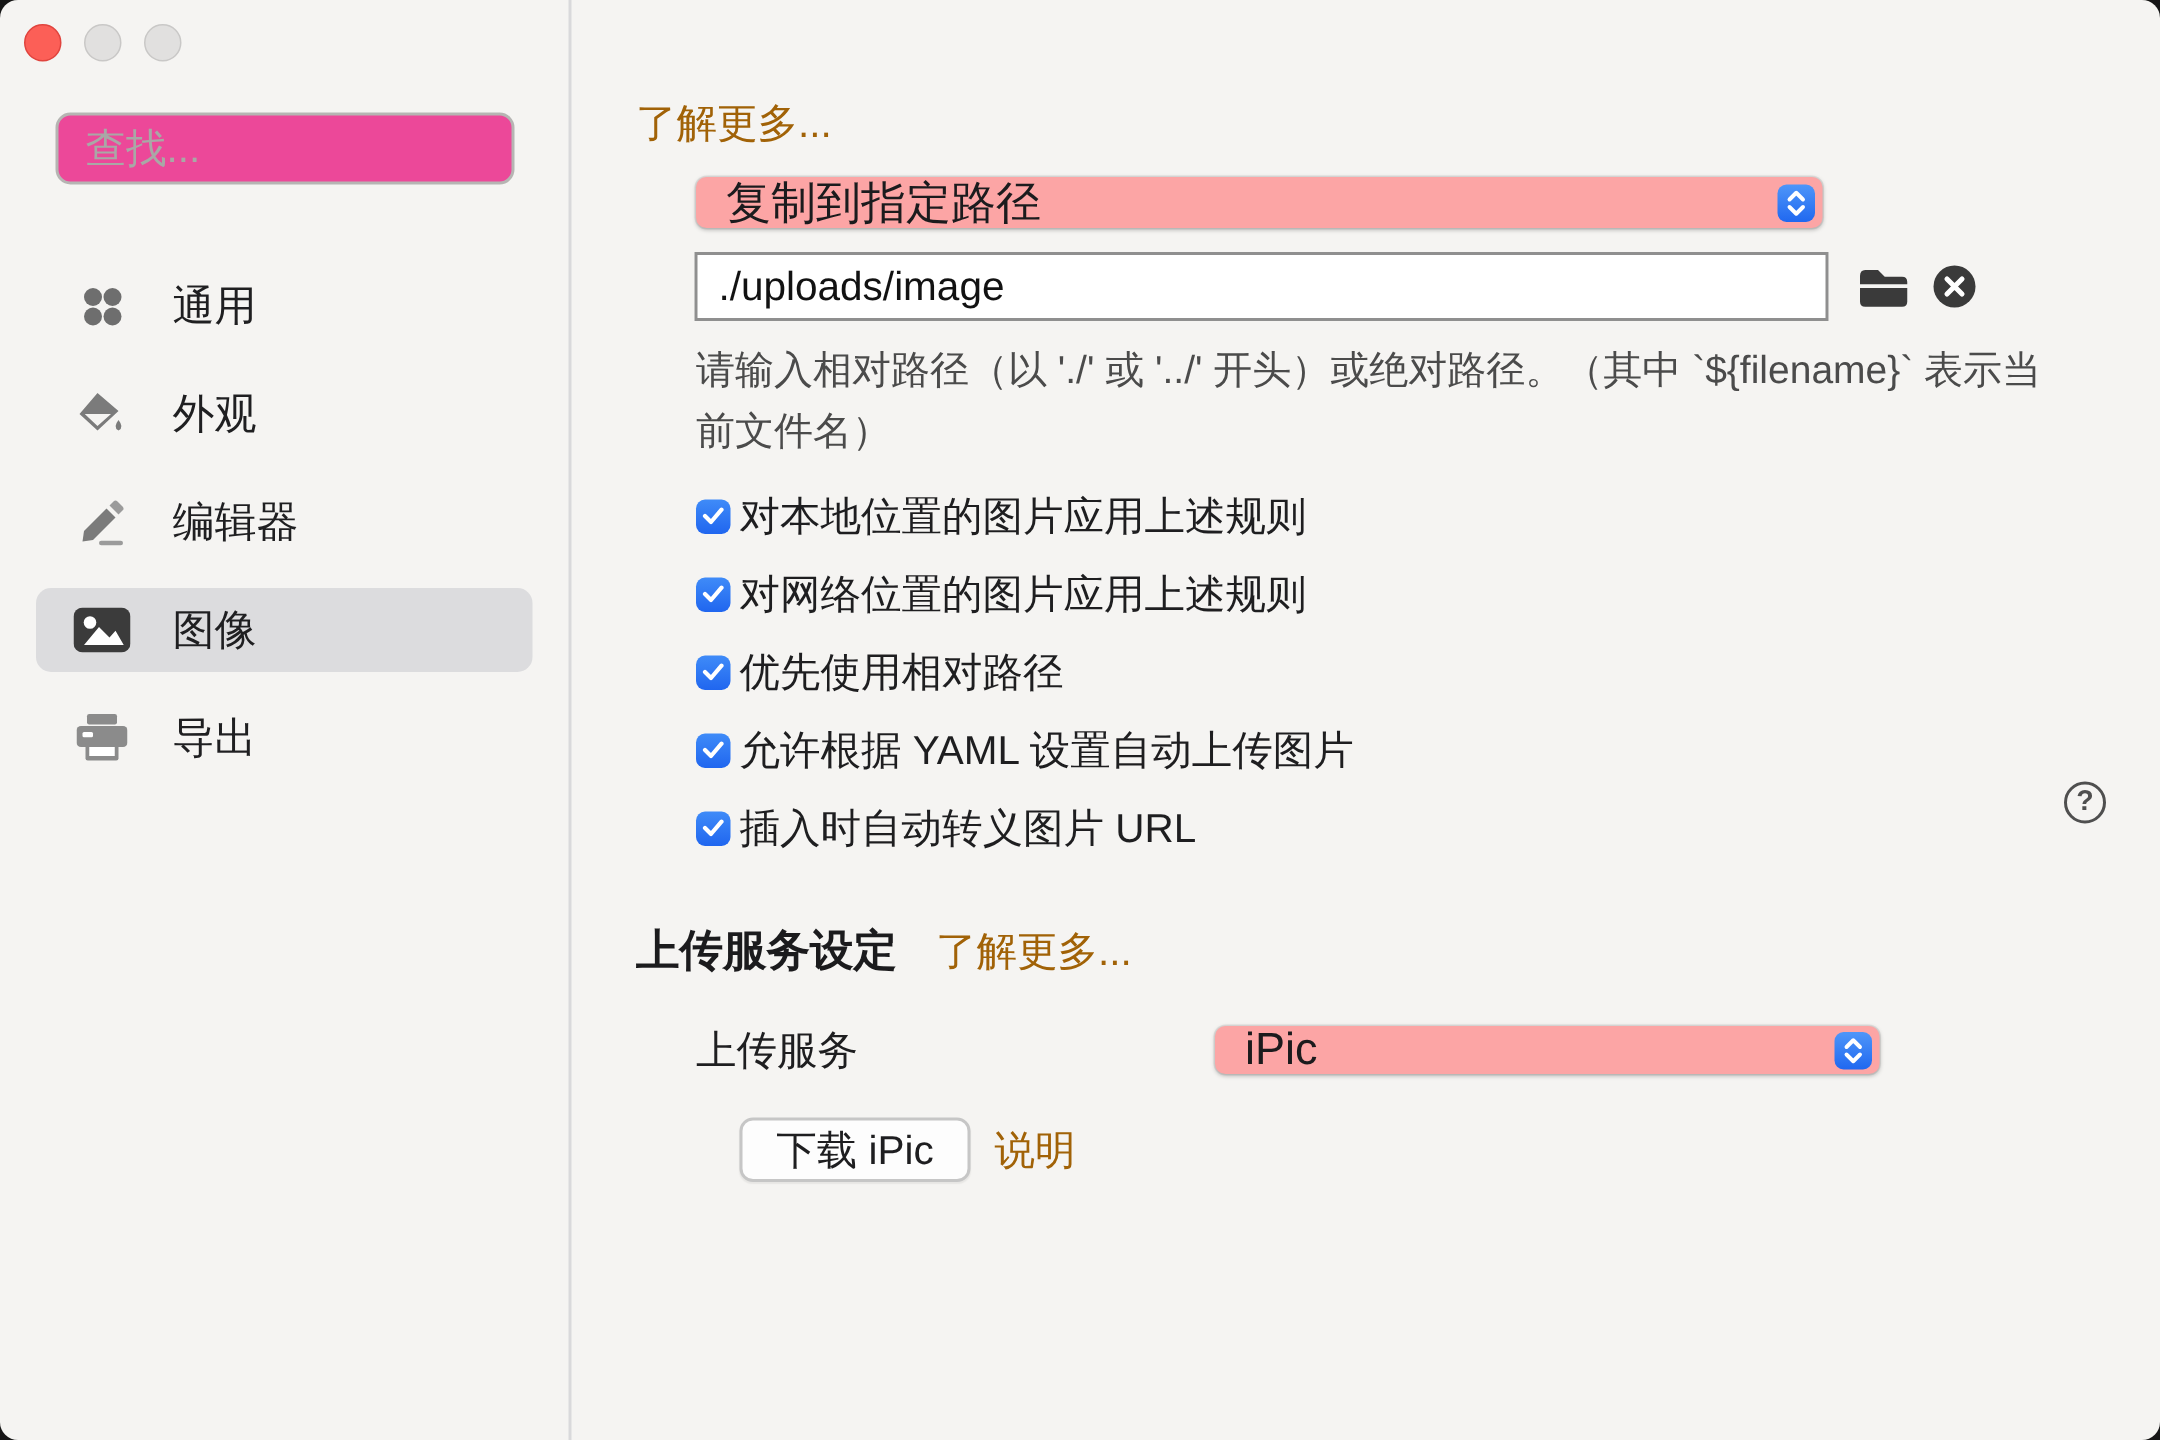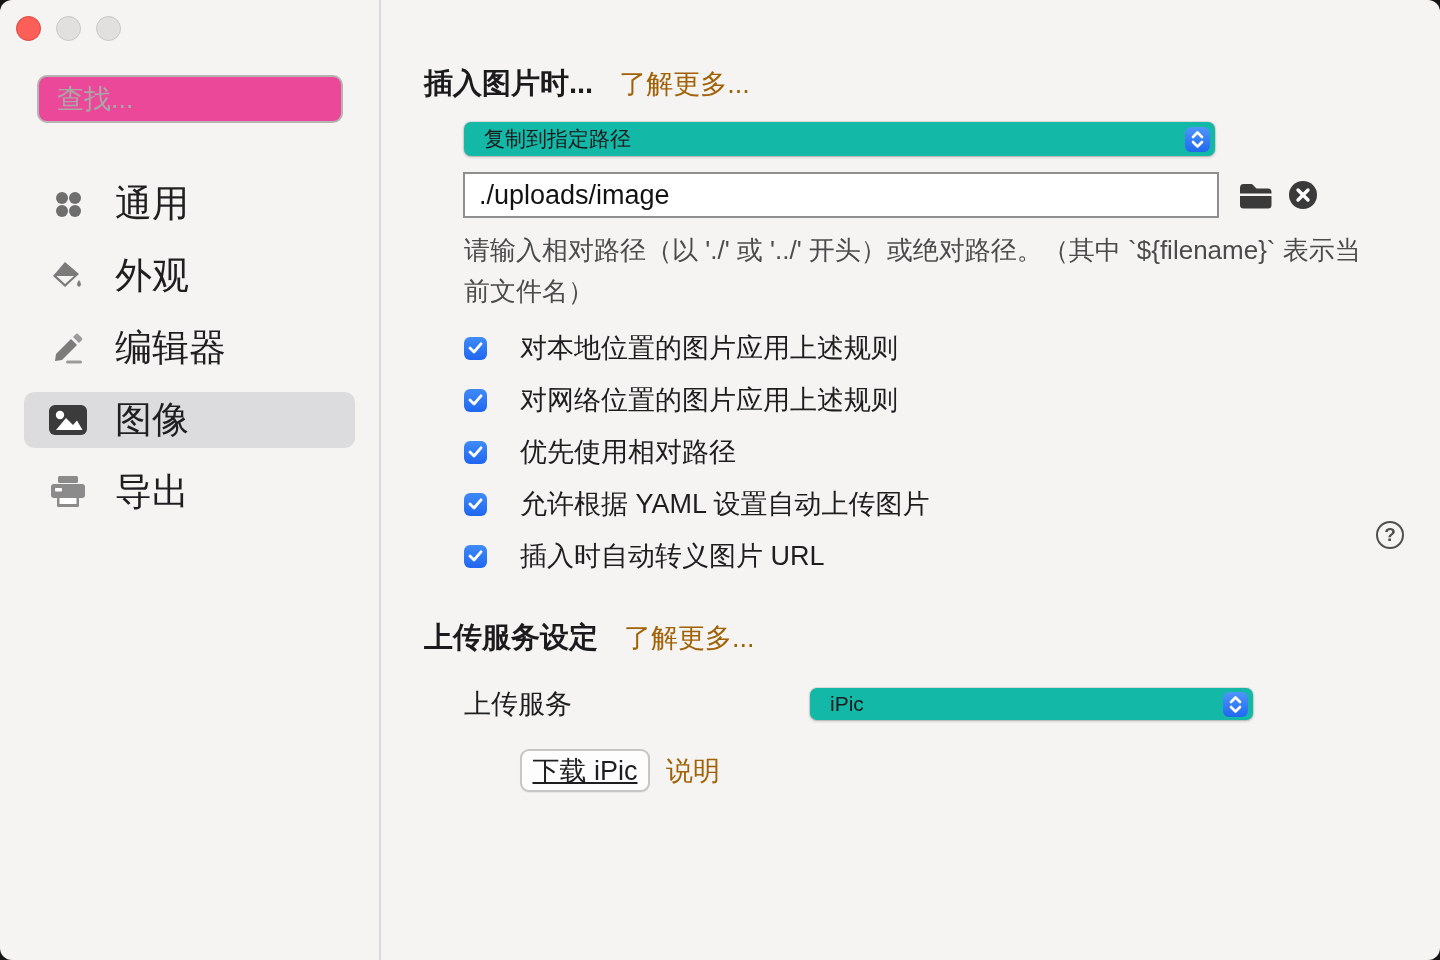--- a/index.html
+++ b/index.html
@@ -14,64 +14,64 @@
   .dot.plain { background:#e1e0df; border:1px solid #c9c8c7; }
   .search { display:block; margin:34px 37px 0 37px; width:306px; height:48px; background:#ec4899;
             border:2px solid #b6b5b3; border-radius:10px; font-size:27px; color:#333; padding:0 18px;
             font-family:inherit; outline:none; }
   .search::placeholder { color:#a9a8a6; }
   .nav { margin-top:53px; }
   .nav-item { display:flex; align-items:center; height:56px; margin:16px 24px 0 24px; border-radius:10px; padding-left:24px; cursor:default; }
   .nav-item:first-child { margin-top:0; }
   .nav-item.selected { background:#dcdcde; }
   .nav-icon { width:40px; display:flex; justify-content:center; align-items:center; }
-  .nav-label { margin-left:27px; font-size:37px; color:#1f1f21; }
+  .nav-label { margin-left:27px; font-size:28px; color:#1f1f21; }
 
   
   .main { flex:1; position:relative; padding-left:43px; }
   .sec-head { display:flex; align-items:baseline; gap:26px; }
   .sec-title { font-size:29px; font-weight:bold; color:#1b1b1d; }
   .link { font-size:27px; color:#a16207; cursor:pointer; }
   .head1 { margin-top:64px; }
 
-  .popup { background:#14b8a6; border-radius:7px; height:34px; display:flex; align-items:center;
-           justify-content:space-between; padding:0 5px 0 20px; font-size:21px; color:#1b1b1d;
+  .popup { background:#fca5a5; border-radius:7px; height:34px; display:flex; align-items:center;
+           justify-content:space-between; padding:0 5px 0 20px; font-size:30px; color:#1b1b1d;
            box-shadow:0 0 0 1px rgba(0,0,0,0.07), 0 1px 3px rgba(0,0,0,0.25); cursor:default; }
   .popup .stepper { width:25px; height:25px; border-radius:6px; background:linear-gradient(#4e96f9,#2068f0);
                     display:flex; align-items:center; justify-content:center; }
   .popup1 { margin-left:40px; margin-top:18px; width:751px; }
 
   .path-row { margin-left:39px; margin-top:16px; display:flex; align-items:center; }
   .path-input { width:756px; height:46px; border:2px solid #8f8f8f; background:#fff; font-size:27px;
                 color:#121212; padding:0 14px; font-family:inherit; outline:none; }
   .icon-btn { display:flex; align-items:center; cursor:pointer; }
   .folder-btn { margin-left:19px; }
   .clear-btn { margin-left:15px; }
 
   .hint { margin-left:40px; margin-top:12px; width:915px; font-size:26px; line-height:41px; color:#4b4b4b; }
 
   .cb-list { margin-left:40px; margin-top:10px; }
   .cb-row { display:flex; align-items:center; height:52px; }
   .cb-box { width:23px; height:23px; border-radius:6px; background:linear-gradient(#3f8bf8,#2066ef);
             display:flex; align-items:center; justify-content:center; cursor:pointer; }
-  .cb-label { margin-left:33px; font-size:27px; color:#1e1e20; }
+  .cb-label { margin-left:6px; font-size:27px; color:#1e1e20; }
 
   .help-btn { position:absolute; right:36px; top:521px; width:28px; height:28px; border:2.5px solid #4f4f4f;
               border-radius:50%; color:#4f4f4f; font-size:19px; font-weight:bold; display:flex;
               align-items:center; justify-content:center; cursor:pointer; }
 
   .head2 { margin-top:36px; }
   .svc-row { margin-top:28px; display:flex; align-items:center; }
   .svc-label { width:386px; padding-left:40px; font-size:27px; color:#1e1e20; }
   .popup2 { width:443px; height:32px; }
   .btn-row { margin-top:27px; display:flex; align-items:center; }
   .btn { background:#fdfdfd; border:2px solid #c6c6c6; border-radius:9px; font-size:27px; color:#1e1e20;
          font-family:inherit; cursor:pointer; box-shadow:0 1px 1px rgba(0,0,0,0.06); }
   .btn-validate { margin-left:39px; width:230px; height:45px; }
-  .btn-download { margin-left:96px; width:130px; height:43px;text-decoration:underline; }
+  .btn-download { margin-left:69px; width:154px; height:43px; }
   .docs-link { margin-left:16px; font-size:27px; }
 </style>
 </head>
 <body>
 
 <div class="window">
 
   <div class="sidebar">
     <div class="traffic">
       <div class="dot close"></div>
@@ -140,21 +140,20 @@
         </span>
         <span class="nav-label">导出</span>
       </div>
 
     </div>
   </div>
 
   <div class="main">
 
     <div class="sec-head head1">
-      <span class="sec-title">插入图片时...</span>
       <span class="link">了解更多...</span>
     </div>
 
     <div class="popup popup1">
       <span>复制到指定路径</span>
       <span class="stepper">
         <svg width="17" height="19" viewBox="0 0 17 19">
           <path d="M4 7 L8.5 2.5 L13 7" fill="none" stroke="#fff" stroke-width="2.6" stroke-linecap="round" stroke-linejoin="round"></path>
           <path d="M4 12 L8.5 16.5 L13 12" fill="none" stroke="#fff" stroke-width="2.6" stroke-linecap="round" stroke-linejoin="round"></path>
         </svg>

